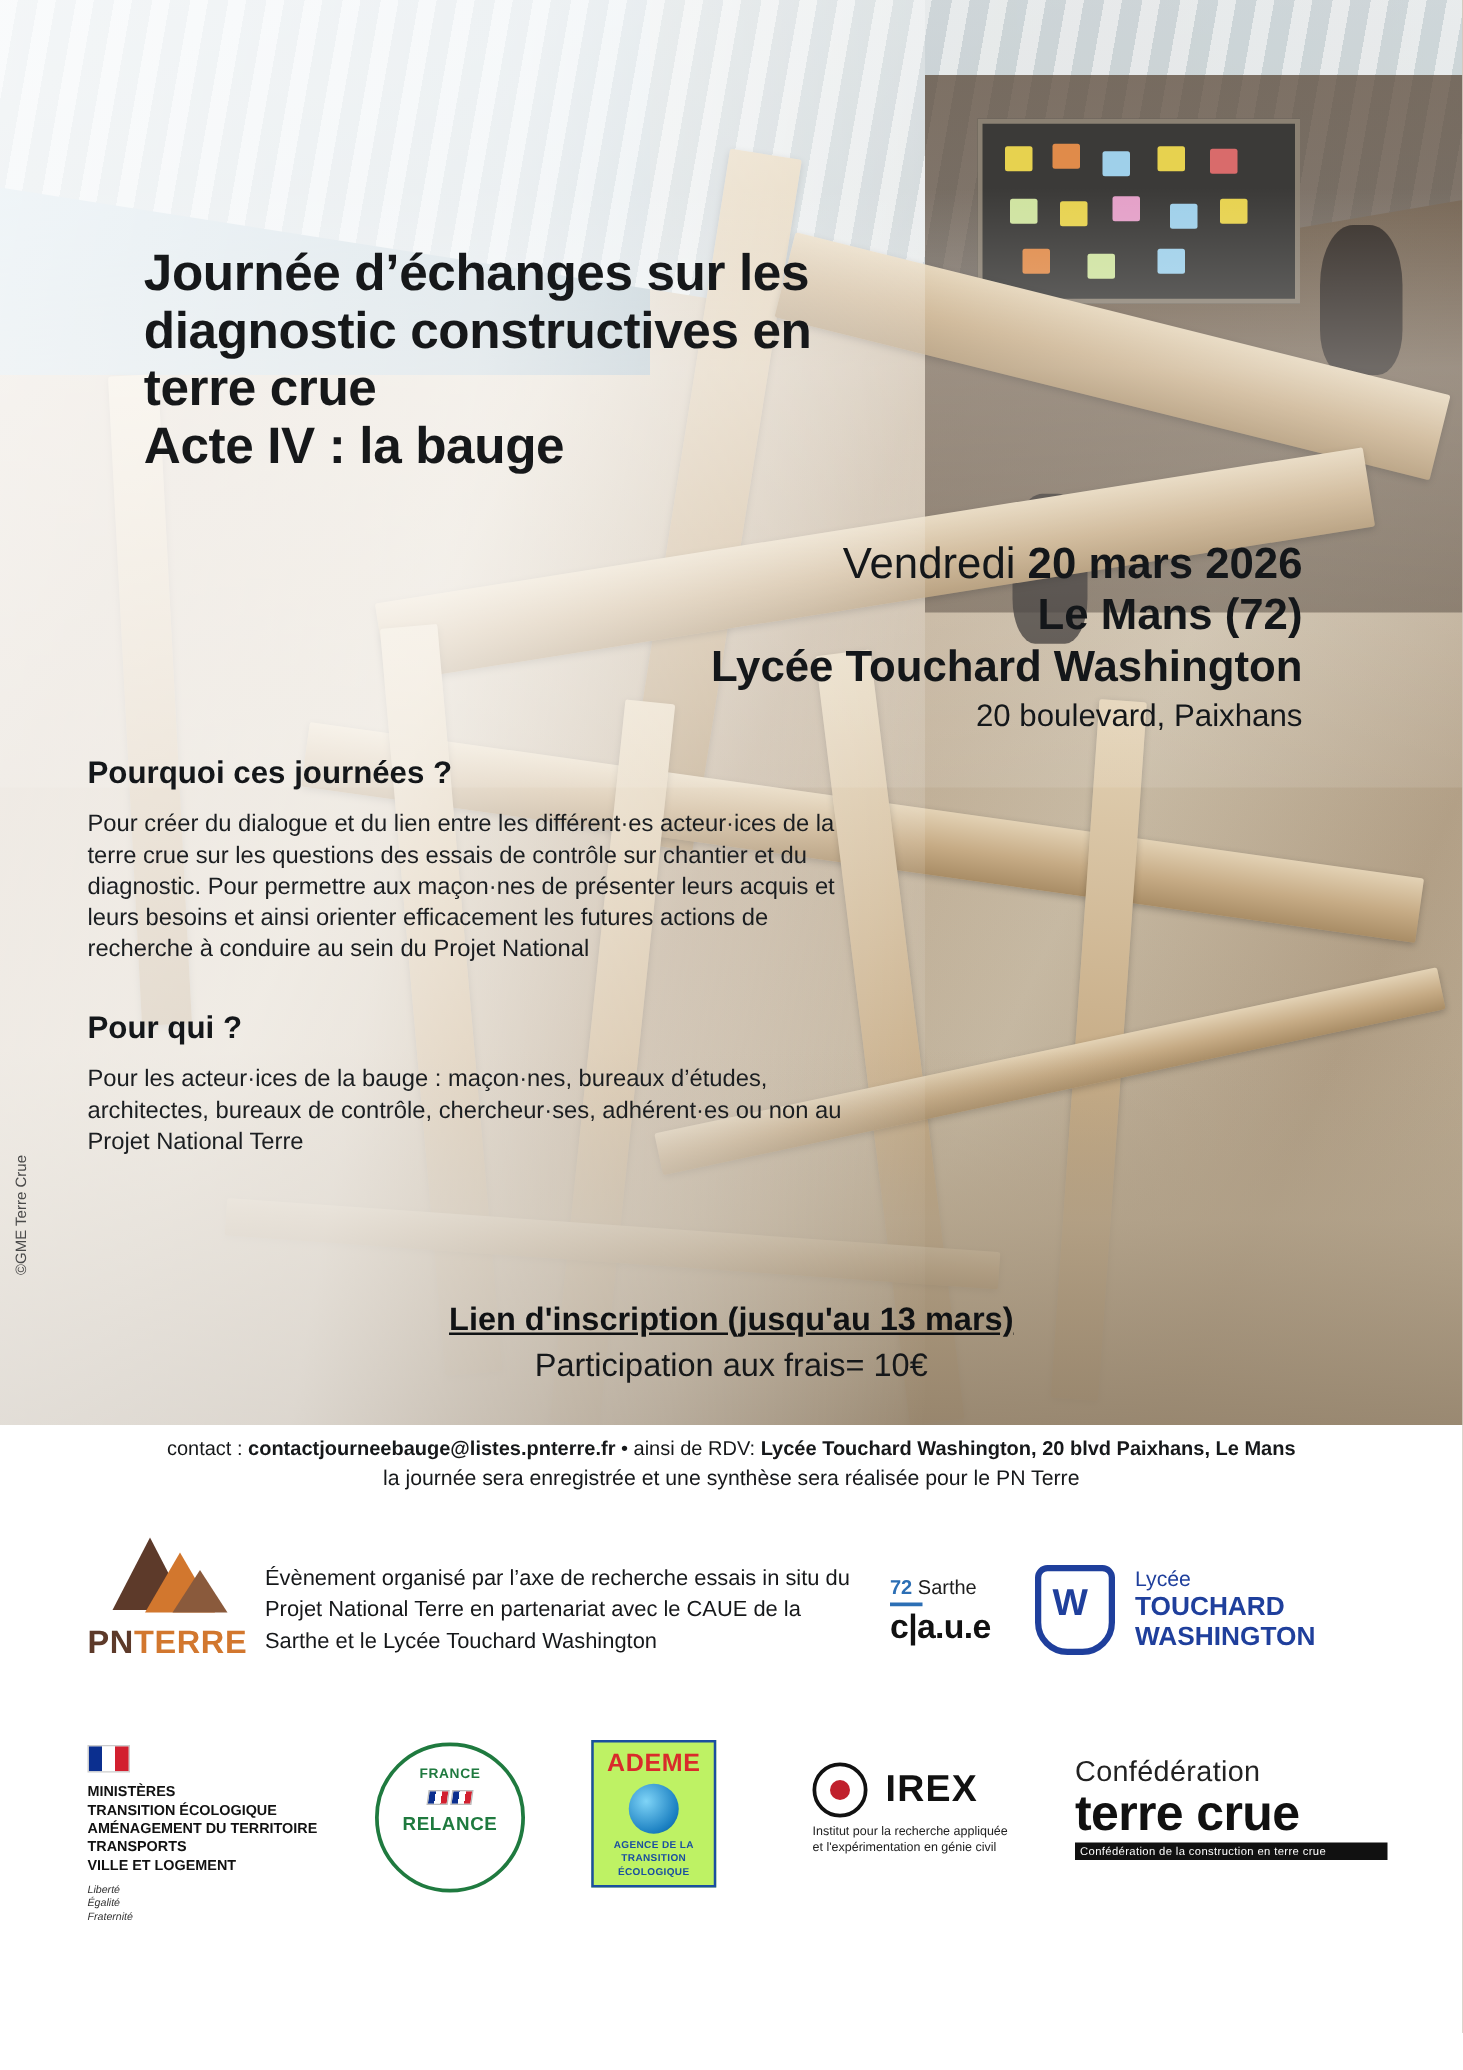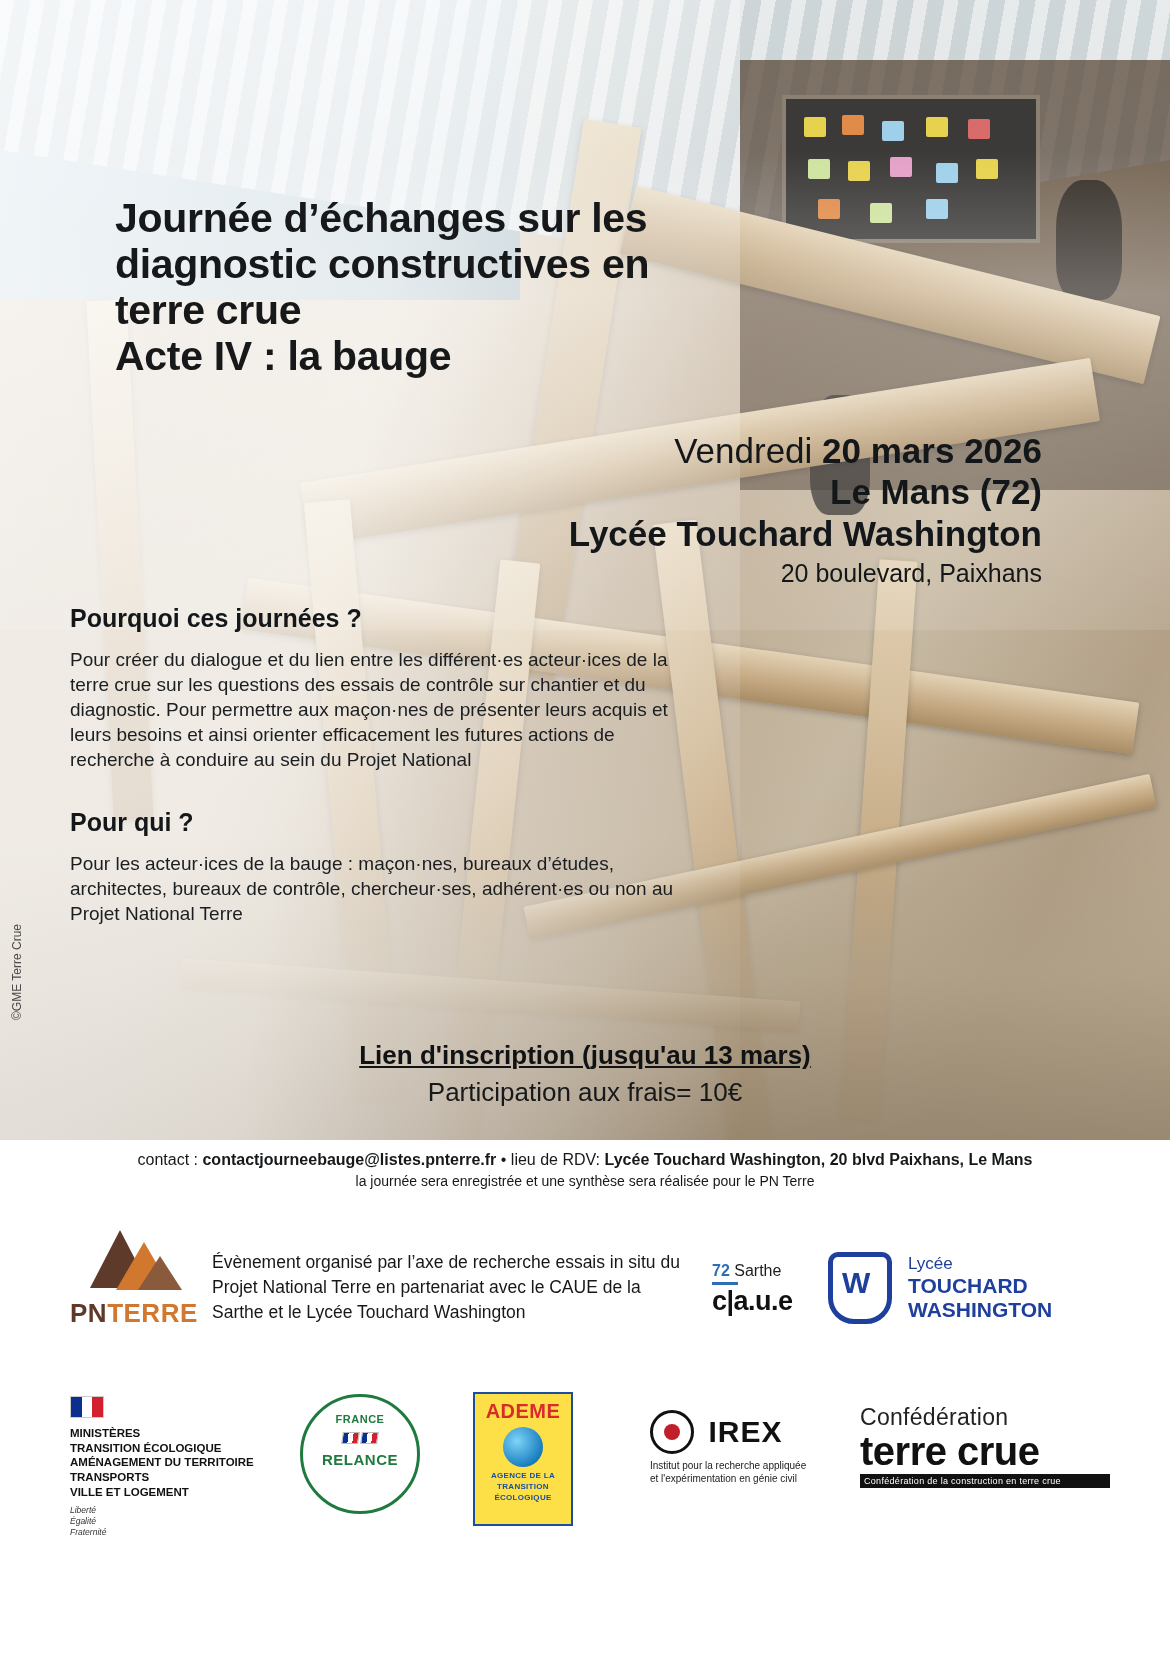--- a/index.html
+++ b/index.html
@@ -112,21 +112,21 @@
     transform:rotate(-90deg);transform-origin:left top;
     white-space:nowrap;
   }
 
   
   .contact{
     position:absolute;left:0;top:1148px;width:1170px;text-align:center;
     font-size:16px;color:#16181a;line-height:1.45;
   }
   .contact b{font-weight:bold;}
-  .contact .l2{font-size:14px;}
+  .contact .l2{font-size:17px;}
 
   
   .partners1{
     position:absolute;left:0;top:1226px;width:1170px;height:120px;
   }
   .pn-logo{position:absolute;left:70px;top:4px;width:135px;height:108px;}
   .pn-mark{position:relative;width:92px;height:62px;margin-left:20px;}
   .pn-mark .a{
     position:absolute;left:0;top:0;width:0;height:0;
     border-left:30px solid transparent;border-right:30px solid transparent;
@@ -180,22 +180,22 @@
     border:3px solid #1f7a3f;border-radius:50%;
     box-sizing:border-box;text-align:center;
   }
   .fr-relance .t1{margin-top:16px;font-size:11px;font-weight:bold;color:#1f7a3f;letter-spacing:.5px;}
   .fr-relance .flags{margin:4px 0 2px 0;font-size:17px;letter-spacing:-2px;}
   .fr-relance .mini{display:inline-block;width:17px;height:12px;margin:0 1px;
     background:linear-gradient(90deg,#0b2f8f 0 33.3%,#fff 33.3% 66.6%,#d2202f 66.6% 100%);
     border:1px solid #bbb;box-sizing:border-box;transform:skewX(-8deg);}
   .fr-relance .t2{font-size:15px;font-weight:bold;color:#1f7a3f;letter-spacing:.5px;}
   .ademe{
-    position:absolute;left:473px;top:4px;width:100px;height:134px;
-    border:2px solid #1a4fa0;box-sizing:border-box;text-align:center;background:#fde047;
+    position:absolute;left:473px;top:4px;width:100px;height:118px;
+    border:2px solid #1a4fa0;box-sizing:border-box;text-align:center;background:#bef264;
   }
   .ademe .name{margin-top:6px;font-size:20px;font-weight:bold;color:#d92b2b;letter-spacing:.5px;}
   .ademe .globe{
     width:40px;height:40px;border-radius:50%;margin:4px auto 4px auto;
     background:radial-gradient(circle at 35% 35%,#7fd4f7,#1a7fc1 70%,#10508a);
   }
   .ademe .sub{font-size:8px;font-weight:bold;color:#1a4fa0;line-height:1.35;letter-spacing:.3px;}
   .irex{position:absolute;left:650px;top:22px;width:240px;}
   .irex .mark{
     display:inline-block;vertical-align:middle;width:44px;height:44px;border-radius:50%;
@@ -282,21 +282,21 @@
   <div class="register">
     <a class="link" href="#">Lien d'inscription (jusqu'au 13 mars)</a>
     <span class="fee">Participation aux frais= 10€</span>
   </div>
 
   <div class="copyright">©GME Terre Crue</div>
 </div>
 
 <div class="contact">
   <div class="l1">
-    <span>contact : </span><b>contactjourneebauge@listes.pnterre.fr</b><span> • lieu de RDV: </span><b>Lycée Touchard Washington, 20 blvd Paixhans, Le Mans</b>
+    <span>contact : </span><b>contactjourneebauge@listes.pnterre.fr</b><span> • ainsi de RDV: </span><b>Lycée Touchard Washington, 20 blvd Paixhans, Le Mans</b>
   </div>
   <div class="l2">la journée sera enregistrée et une synthèse sera réalisée pour le PN Terre</div>
 </div>
 
 <div class="partners1">
 
   <div class="pn-logo">
     <div class="pn-mark">
       <div class="a"></div>
         <div class="b"></div>

